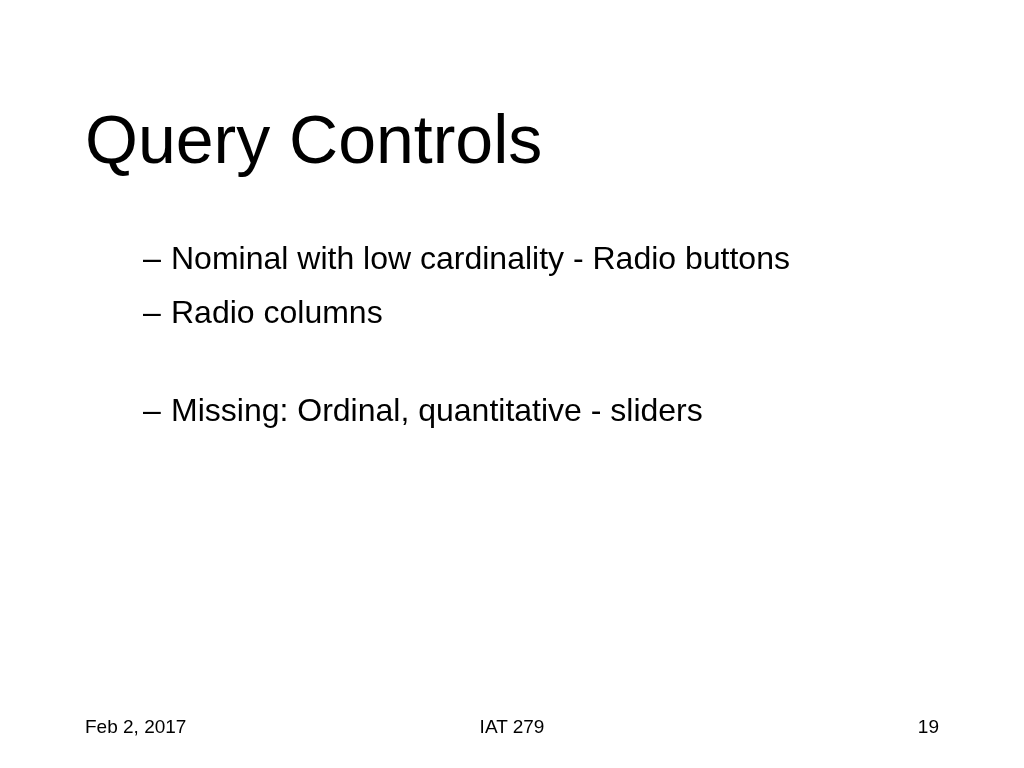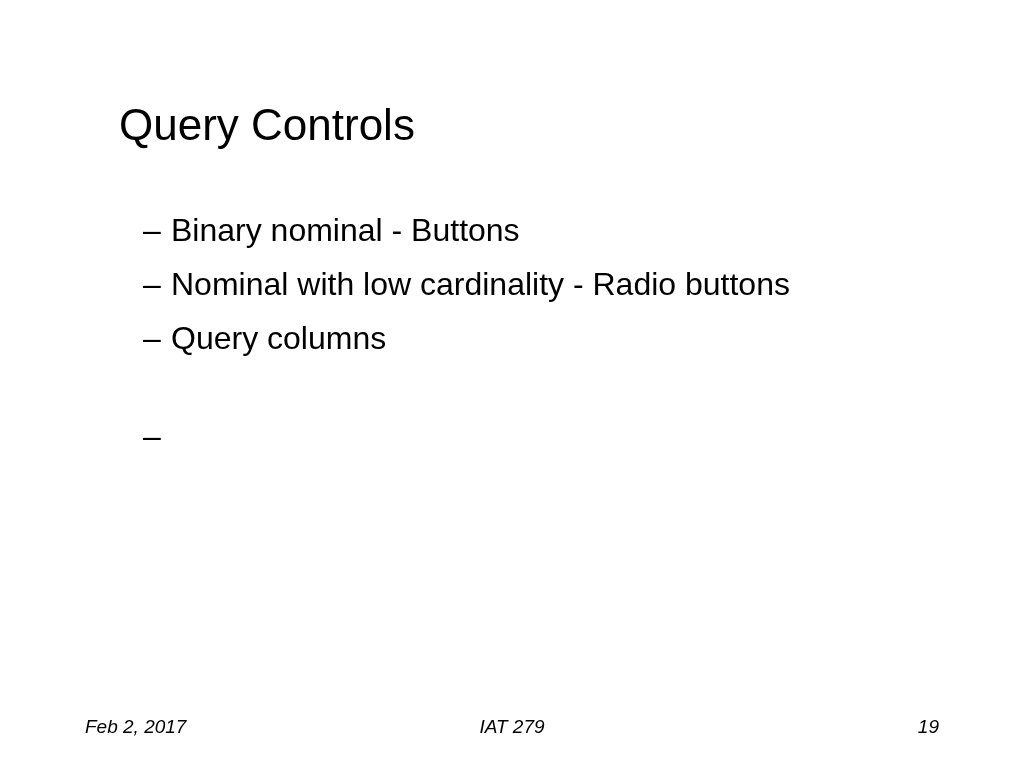--- a/index.html
+++ b/index.html
@@ -16,24 +16,23 @@
       position: relative;
       overflow: hidden;
     }
     .slide {
       width: 100%;
       height: 100%;
       padding: 100px 85px 40px 85px;
       position: relative;
     }
     .title {
-      font-size: 44px;
+      font-size: 68px;
       font-weight: normal;
       margin-bottom: 60px;
-      margin-left: 34px;
     }
     .content {
       padding-left: 40px;
     }
     .level1 {
       font-size: 36px;
       list-style: none;
       margin-bottom: 14px;
     }
     .level1-marker {
@@ -64,51 +63,50 @@
     .footer {
       position: absolute;
       bottom: 30px;
       left: 0;
       width: 100%;
       padding: 0 85px;
       display: flex;
       justify-content: space-between;
       align-items: center;
       font-size: 19px;
-      font-style: italic;
     }
     .footer-center {
       position: absolute;
       left: 50%;
       transform: translateX(-50%);
     }
   </style>
 </head>
 <body>
 
 <div class="slide">
   <h1 class="title">Query Controls</h1>
 
   <div class="content">
     <ul class="level2-list">
       <li class="level2">
         <span class="level2-marker">–</span>
-        <span>Binary nominal - Buttons</span>
       </li>
       <li class="level2">
         <span class="level2-marker">–</span>
         <span>Nominal with low cardinality - Radio buttons</span>
       </li>
       <li class="level2">
         <span class="level2-marker">–</span>
-        <span>Query columns</span>
+        <span>Radio columns</span>
       </li>
       <li class="spacer"></li>
       <li class="level2">
         <span class="level2-marker">–</span>
+        <span>Missing: Ordinal, quantitative - sliders</span>
       </li>
     </ul>
   </div>
 
   <div class="footer">
     <span>Feb 2, 2017</span>
     <span class="footer-center">IAT 279</span>
     <span>19</span>
   </div>
 </div>

